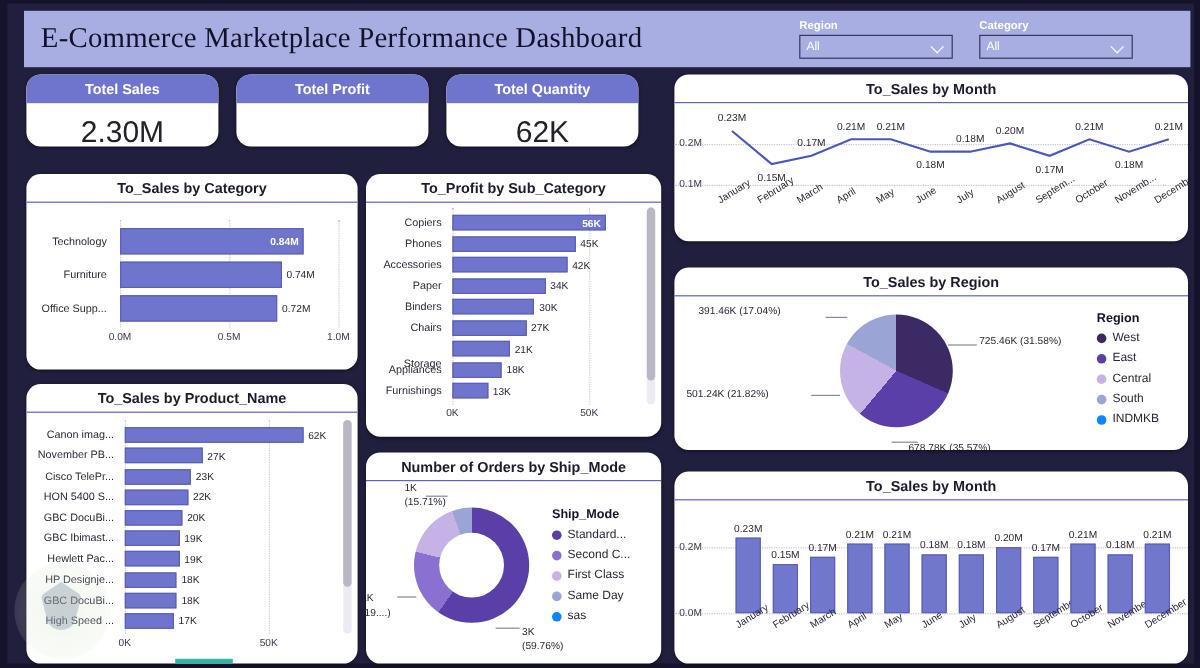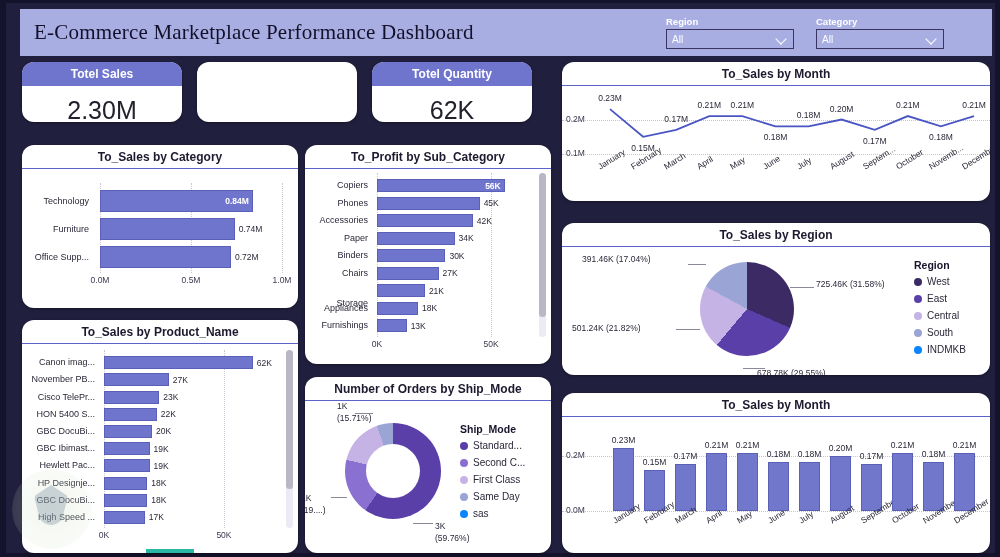--- a/index.html
+++ b/index.html
@@ -37,21 +37,21 @@
   }
 
   
   .header {
     position: absolute; left: 14px; top: 6px; width: 972px; height: 47px;
     background: #a8aee2;
     display: flex; align-items: center;
   }
   .header-title {
     font-family: "Liberation Serif", serif;
-    font-size: 21px; color: #12102a; margin-left: 14px;
+    font-size: 24px; color: #12102a; margin-left: 14px;
     white-space: nowrap; letter-spacing: .2px;
   }
   .filters { margin-left: auto; display: flex; gap: 22px; padding-right: 48px; }
   .filter { width: 128px; }
   .filter-label { font-size: 9.5px; font-weight: bold; color: #ffffff; margin-bottom: 2px; }
   .filter-box {
     height: 20px; background: #a8aee2; border: 1.5px solid #3a3560;
     display: flex; align-items: center; padding: 0 5px;
     font-size: 10px; color: #ffffff; position: relative;
   }
@@ -149,20 +149,21 @@
         </div>
       </div>
     </div>
   </div>
 
   <div class="kpi" style="left:16px;  top:59px; width:160px;">
     <div class="kpi-head">Totel Sales</div>
     <div class="kpi-val">2.30M</div>
   </div>
   <div class="kpi" style="left:191px; top:59px; width:160px;">
+    <div class="kpi-head">Totel Profit</div>
   </div>
   <div class="kpi" style="left:366px; top:59px; width:160px;">
     <div class="kpi-head">Totel Quantity</div>
     <div class="kpi-val">62K</div>
   </div>
 
   <div class="card" style="left:16px; top:142px; width:276px; height:163px;">
     <div class="card-title">To_Sales by Category</div>
     <div class="card-body" style="height:137px;" id="cat-body">
         <div class="gridline" style="left:78px; top:14px; height:90px;"></div>
@@ -301,21 +302,21 @@
         <div class="lc-xlab" style="left:364.90909090909093px; top:77px;">Novemb...</div>
         <div class="lc-xlab" style="left:398px; top:77px;">December</div>
       </div>
   </div>
 
   <div class="card" style="left:556px; top:220px; width:428px; height:152px;">
     <div class="card-title">To_Sales by Region</div>
     <div class="card-body" style="height:126px;" id="pie-body">
         <div class="pie" style="left:138px; top:15px; width:94px; height:94px; background:conic-gradient(#3b2a63 0% 31.58%, #5b3fa8 31.58% 61.129999999999995%, #c5b3e6 61.129999999999995% 82.94999999999999%, #9aa5d6 82.94999999999999% 99.98999999999998%);"></div>
         <div class="pielab" style="left:254px; top:32px;">725.46K (31.58%)</div>
-        <div class="pielab" style="left:195px; top:121px;">678.78K (29.55%)</div>
+        <div class="pielab" style="left:195px; top:121px;">678.78K (35.57%)</div>
         <div class="pielab" style="left:10px; top:76px;">501.24K (21.82%)</div>
         <div class="pielab" style="left:20px; top:7px;">391.46K (17.04%)</div>
         <div class="leader" style="left:228px; top:40px; width:24px;"></div>
         <div class="leader" style="left:114px; top:82px; width:24px;"></div>
         <div class="leader" style="left:126px; top:17px; width:18px;"></div>
         <div class="leader" style="left:181px; top:121px; width:22px;"></div>
         <div class="legend" style="left:352px; top:12px;">
           <div class="legend-title">Region</div>
           <div class="legend-item">
             <span class="legend-dot" style="background:#3b2a63;"></span>

